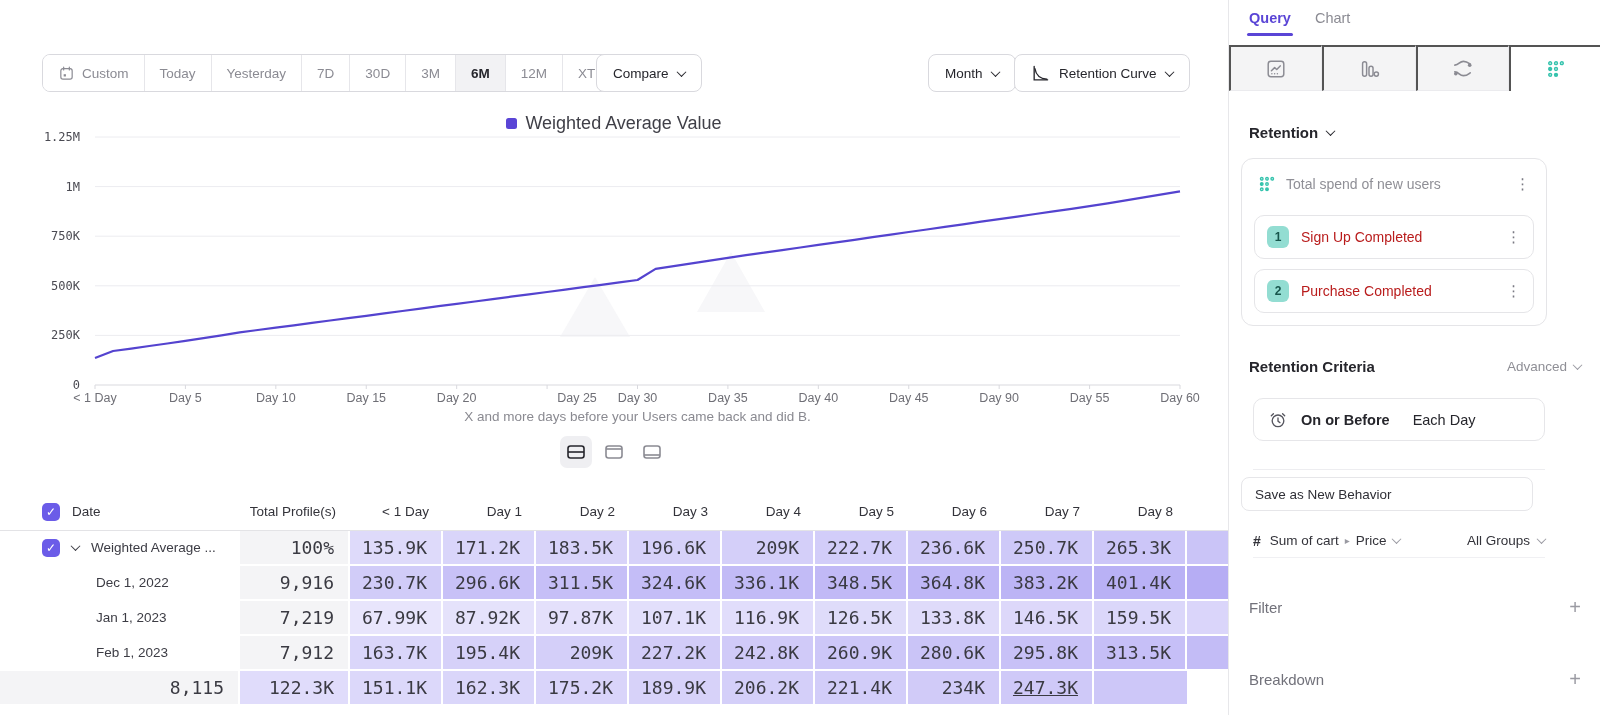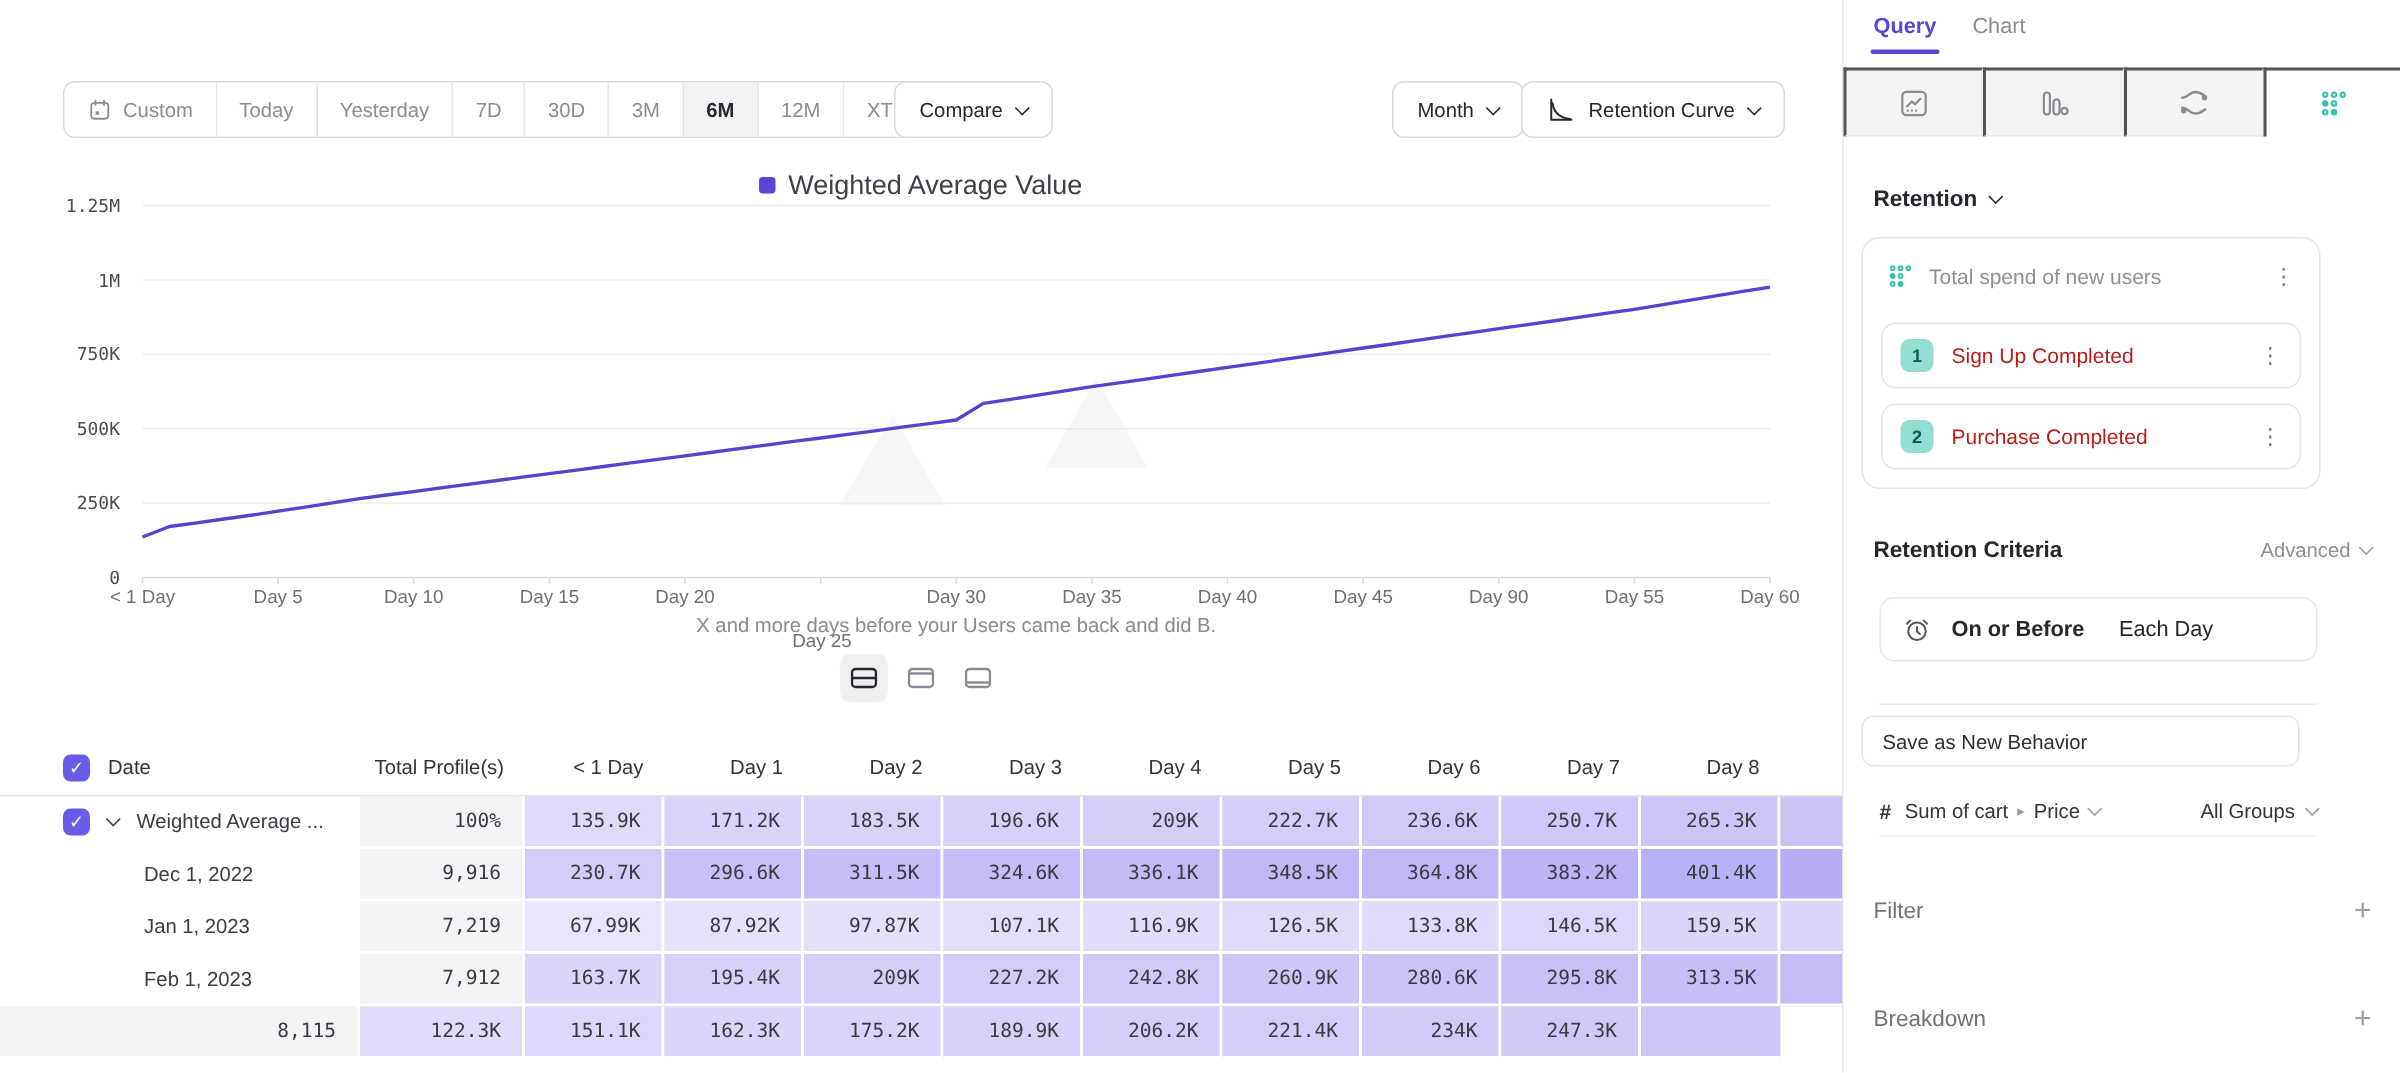--- a/index.html
+++ b/index.html
@@ -50,21 +50,21 @@
   .vt.active { background:#efeff2; color:#26262c; }
 
   
   .table { position:absolute; left:0; top:493px; width:1228px; }
   .trow { display:grid; grid-template-columns:240px 110px repeat(9,93px) 41px; }
   .thead { border-bottom:1px solid #e3e3e6; }
   .th { height:37px; display:flex; align-items:center; justify-content:flex-end;
     padding-right:14px; font-size:13.5px; color:#33333a; font-weight:500; }
   .th.date { justify-content:flex-start; padding-left:42px; gap:12px; font-weight:500; }
   .cell { height:35px; display:flex; align-items:center; justify-content:flex-end;
-    padding-right:14px; font-family:"DejaVu Sans Mono", monospace; font-size:13px;
+    padding-right:14px; font-family:"DejaVu Sans Mono", monospace; font-size:18px;
     color:#3a3a42; border-right:2px solid #fff; border-bottom:2px solid #fff; }
   .cell.date { justify-content:flex-start; padding-left:42px; gap:12px;
     font-family:"Liberation Sans", sans-serif; font-size:13.5px; color:#3c3c44;
     border-right:none; background:#fff; }
   .cell.date.sub { padding-left:96px; }
   .cell.total { background:#f4f4f6; }
   .cell.partial { border-right:none; }
   .cbx { width:18px; height:18px; border-radius:5px; background:#6b5ce8; color:#fff;
     display:flex; align-items:center; justify-content:center; font-size:12px; flex:none;
     cursor:pointer; }
@@ -229,21 +229,21 @@
         <div class="ylab" style="left: 18px; top: 179.6px;">1M</div>
         <div class="ylab" style="left: 18px; top: 229.2px;">750K</div>
         <div class="ylab" style="left: 18px; top: 278.8px;">500K</div>
         <div class="ylab" style="left: 18px; top: 328.4px;">250K</div>
         <div class="ylab" style="left: 18px; top: 378px;">0</div>
         <div class="xlab" style="left: 95px;">&lt; 1 Day</div>
         <div class="xlab" style="left: 185.417px;">Day 5</div>
         <div class="xlab" style="left: 275.833px;">Day 10</div>
         <div class="xlab" style="left: 366.25px;">Day 15</div>
         <div class="xlab" style="left: 456.667px;">Day 20</div>
-        <div class="xlab" style="left: 548px; margin-top: 29px;">Day 25</div>
+        <div class="xlab" style="left: 577px;">Day 25</div>
         <div class="xlab" style="left: 637.5px;">Day 30</div>
         <div class="xlab" style="left: 727.917px;">Day 35</div>
         <div class="xlab" style="left: 818.333px;">Day 40</div>
         <div class="xlab" style="left: 908.75px;">Day 45</div>
         <div class="xlab" style="left: 999.167px;">Day 90</div>
         <div class="xlab" style="left: 1089.58px;">Day 55</div>
         <div class="xlab" style="left: 1180px;">Day 60</div>
       </div>
     <div class="caption">X and more days before your Users came back and did B.</div>
 
@@ -361,21 +361,21 @@
         <div class="trow">
           <div class="cell total">8,115</div>
           <div class="cell" style="background: rgba(116, 99, 235, 0.224);">122.3K</div>
           <div class="cell" style="background: rgba(116, 99, 235, 0.25);">151.1K</div>
           <div class="cell" style="background: rgba(116, 99, 235, 0.263);">162.3K</div>
           <div class="cell" style="background: rgba(116, 99, 235, 0.275);">175.2K</div>
           <div class="cell" style="background: rgba(116, 99, 235, 0.29);">189.9K</div>
           <div class="cell" style="background: rgba(116, 99, 235, 0.306);">206.2K</div>
           <div class="cell" style="background: rgba(116, 99, 235, 0.32);">221.4K</div>
           <div class="cell" style="background: rgba(116, 99, 235, 0.333);">234K</div>
-          <div class="cell" style="background: rgba(116, 99, 235, 0.345);">247.3K</div>
+          <div class="cell" style="background: rgba(116, 99, 235, 0.345); text-decoration: underline;">247.3K</div>
           <div class="cell partial" style="background: rgba(116, 99, 235, 0.36);"></div>
         </div>
       </div>
   </div>
 
   <div class="sidebar">
 
     <div class="tabs">
       <div class="tab active">Query</div>
       <div class="tab">Chart</div>

